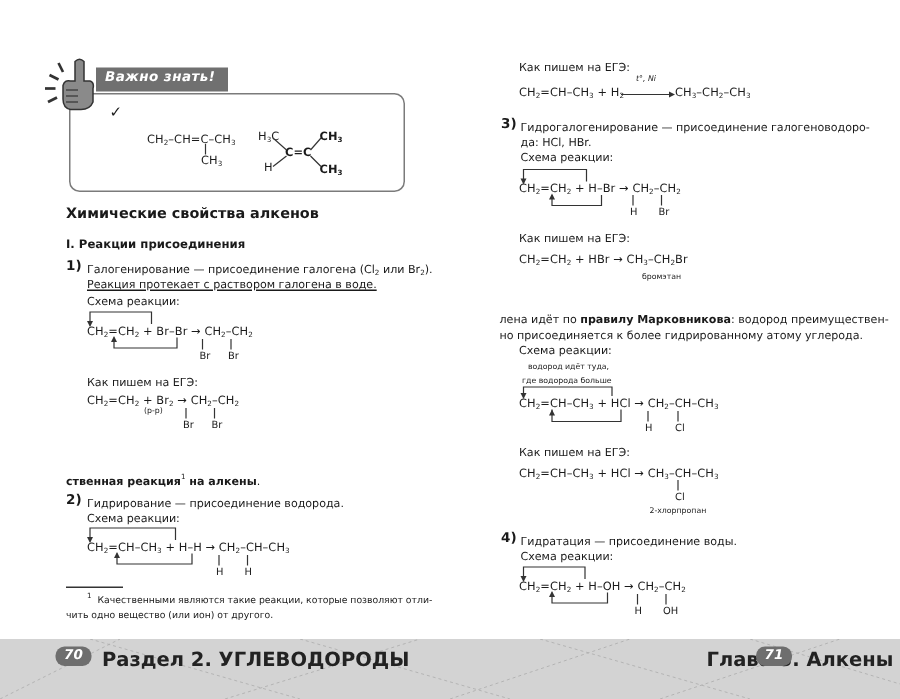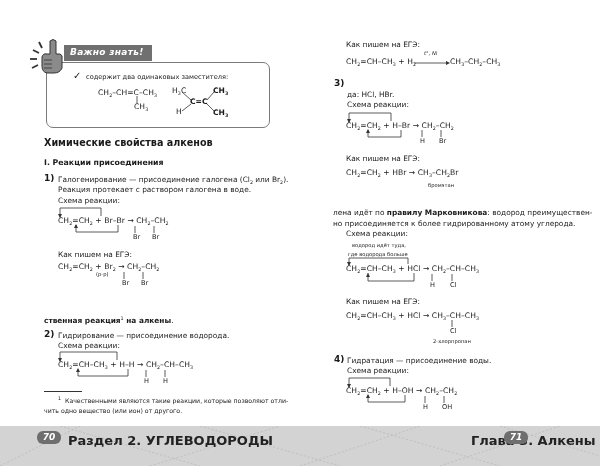--- a/index.html
+++ b/index.html
@@ -40,35 +40,34 @@
     <line x1="3" y1="12" x2="9" y2="15" stroke="#333" stroke-width="1.8"></line>
     <line x1="0" y1="21" x2="7" y2="21" stroke="#333" stroke-width="1.8"></line>
     <line x1="2" y1="30" x2="8" y2="27" stroke="#333" stroke-width="1.8"></line>
     <line x1="9" y1="4" x2="12" y2="10" stroke="#333" stroke-width="1.8"></line>
     <path d="M20 3 Q23 0 26 3 L26 16 L30 16 Q33 17 32 21 L32 30 Q30 35 24 35 L17 35 Q12 34 12 28 L12 19 Q13 15 17 16 L20 16 Z" fill="#8a8a8a" stroke="#333" stroke-width="1"></path>
     <line x1="14" y1="22" x2="22" y2="22" stroke="#333" stroke-width="0.8"></line>
     <line x1="14" y1="26" x2="22" y2="26" stroke="#333" stroke-width="0.8"></line>
     <line x1="14" y1="30" x2="22" y2="30" stroke="#333" stroke-width="0.8"></line>
   </svg>
   <div class="abs t" style="left:73px;top:71px;font-size:10px;font-weight:bold;">✓</div>
-  <div class="abs" style="left:86px;top:73px;font-size:6.6px;">содержит два одинаковых заместителя:</div>
   <div class="abs f" style="left:98px;top:88px;">CH<sub>2</sub>–CH=C–CH<sub>3</sub></div>
   <div class="abs f" style="left:134px;top:102px;">CH<sub>3</sub></div>
   <div class="abs f" style="left:172px;top:86px;">H<sub>3</sub>C</div>
   <div class="abs f" style="left:190px;top:97px;font-weight:bold;">C=C</div>
   <div class="abs f" style="left:176px;top:107px;">H</div>
   <div class="abs f" style="left:213px;top:86px;font-weight:bold;">CH<sub>3</sub></div>
   <div class="abs f" style="left:213px;top:108px;font-weight:bold;">CH<sub>3</sub></div>
 
   <div class="abs section-title" style="left:44px;top:137px;">Химические свойства алкенов</div>
   <div class="abs sub-title" style="left:44px;top:158px;">I. Реакции присоединения</div>
 
   <div class="abs num" style="left:44px;top:173px;">1)</div>
   <div class="abs t" style="left:58px;top:175px;">Галогенирование — присоединение галогена (Cl<sub>2</sub> или Br<sub>2</sub>).</div>
-  <div class="abs t" style="left:58px;top:185px;">Реакция протекает с раствором галогена в воде.</div>
+  <div class="abs t" style="left:58px;top:185px;text-decoration:underline;">Реакция протекает с раствором галогена в воде.</div>
   <div class="abs t" style="left:58px;top:196px;">Схема реакции:</div>
   <div class="abs f" style="left:58px;top:216px;">CH<sub>2</sub>=CH<sub>2</sub> + Br–Br → CH<sub>2</sub>–CH<sub>2</sub></div>
   <div class="abs small" style="left:133px;top:233px;font-size:6.6px;">Br</div>
   <div class="abs small" style="left:152px;top:233px;font-size:6.6px;">Br</div>
 
   <div class="abs t" style="left:58px;top:250px;">Как пишем на ЕГЭ:</div>
   <div class="abs f" style="left:58px;top:262px;">CH<sub>2</sub>=CH<sub>2</sub> + Br<sub>2</sub> → CH<sub>2</sub>–CH<sub>2</sub></div>
   <div class="abs small" style="left:96px;top:271px;">(р-р)</div>
   <div class="abs small" style="left:122px;top:279px;font-size:6.6px;">Br</div>
   <div class="abs small" style="left:141px;top:279px;font-size:6.6px;">Br</div>
@@ -87,20 +86,21 @@
   <div class="abs" style="left:44px;top:407px;font-size:6.2px;">чить одно вещество (или ион) от другого.</div>
 </div>
 
 <div class="page right">
   <div class="abs t" style="left:46px;top:40px;">Как пишем на ЕГЭ:</div>
   <div class="abs f" style="left:46px;top:57px;">CH<sub>2</sub>=CH–CH<sub>3</sub> + H<sub>2</sub></div>
   <div class="abs small" style="left:124px;top:50px;font-style:italic;">t°, Ni</div>
   <div class="abs f" style="left:150px;top:57px;">CH<sub>3</sub>–CH<sub>2</sub>–CH<sub>3</sub></div>
 
   <div class="abs num" style="left:34px;top:78px;">3)</div>
+  <div class="abs t" style="left:47px;top:80px;">Гидрогалогенирование — присоединение галогеноводоро-</div>
   <div class="abs t" style="left:47px;top:90px;">да: HCl, HBr.</div>
   <div class="abs t" style="left:47px;top:100px;">Схема реакции:</div>
   <div class="abs f" style="left:46px;top:121px;">CH<sub>2</sub>=CH<sub>2</sub> + H–Br → CH<sub>2</sub>–CH<sub>2</sub></div>
   <div class="abs small" style="left:120px;top:137px;font-size:6.6px;">H</div>
   <div class="abs small" style="left:139px;top:137px;font-size:6.6px;">Br</div>
   <div class="abs t" style="left:46px;top:154px;">Как пишем на ЕГЭ:</div>
   <div class="abs f" style="left:46px;top:168px;">CH<sub>2</sub>=CH<sub>2</sub> + HBr → CH<sub>3</sub>–CH<sub>2</sub>Br</div>
   <div class="abs small" style="left:128px;top:182px;">бромэтан</div>
 
   <div class="abs t" style="left:33px;top:208px;"><span>лена идёт по </span><b>правилу Марковникова</b><span>: водород преимуществен-</span></div>

